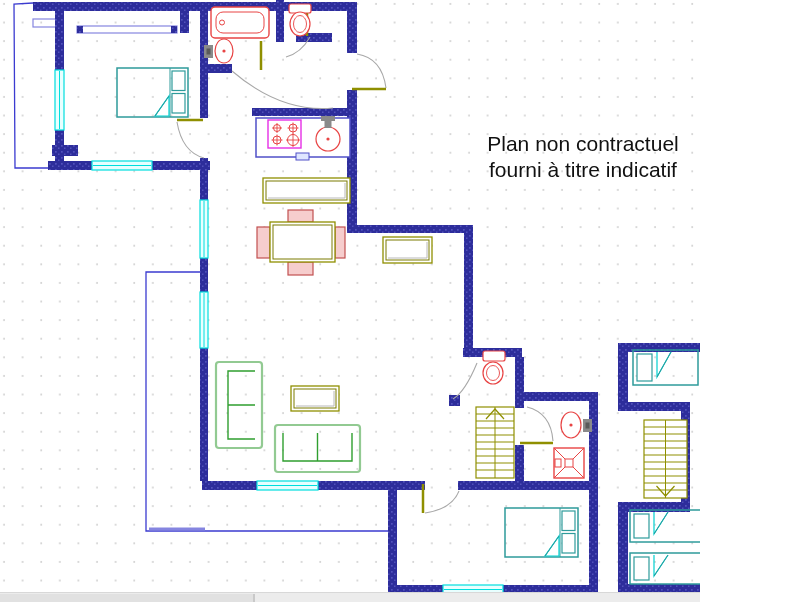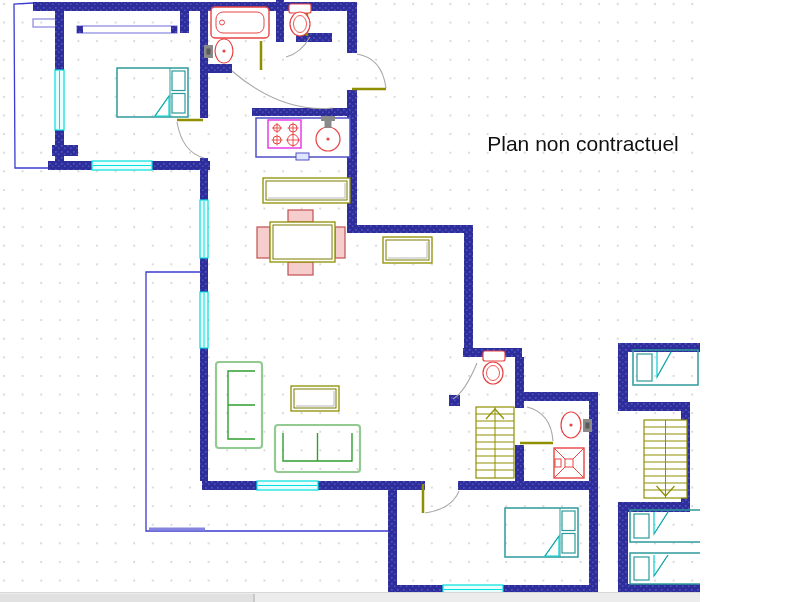--- a/index.html
+++ b/index.html
@@ -265,17 +265,18 @@
         <line x1="644" y1="462" x2="687" y2="462" stroke="#8f8f00" stroke-width="1"></line>
         <line x1="644" y1="469" x2="687" y2="469" stroke="#8f8f00" stroke-width="1"></line>
         <line x1="644" y1="476" x2="687" y2="476" stroke="#8f8f00" stroke-width="1"></line>
         <line x1="644" y1="483" x2="687" y2="483" stroke="#8f8f00" stroke-width="1"></line>
         <line x1="644" y1="490" x2="687" y2="490" stroke="#8f8f00" stroke-width="1"></line>
         <polyline points="656.5,486 665.5,496 674.5,486" fill="none" stroke="#8f8f00" stroke-width="1.2"></polyline>
       </g>
     </svg>
   <div class="disclaimer">
     <div>Plan non contractuel</div>
+    <div>fourni à titre indicatif</div>
   </div>
   <div class="hscrollbar">
     <div class="hthumb" style="width: 253px;"></div>
   </div>
 </div>
 
 </body></html>

